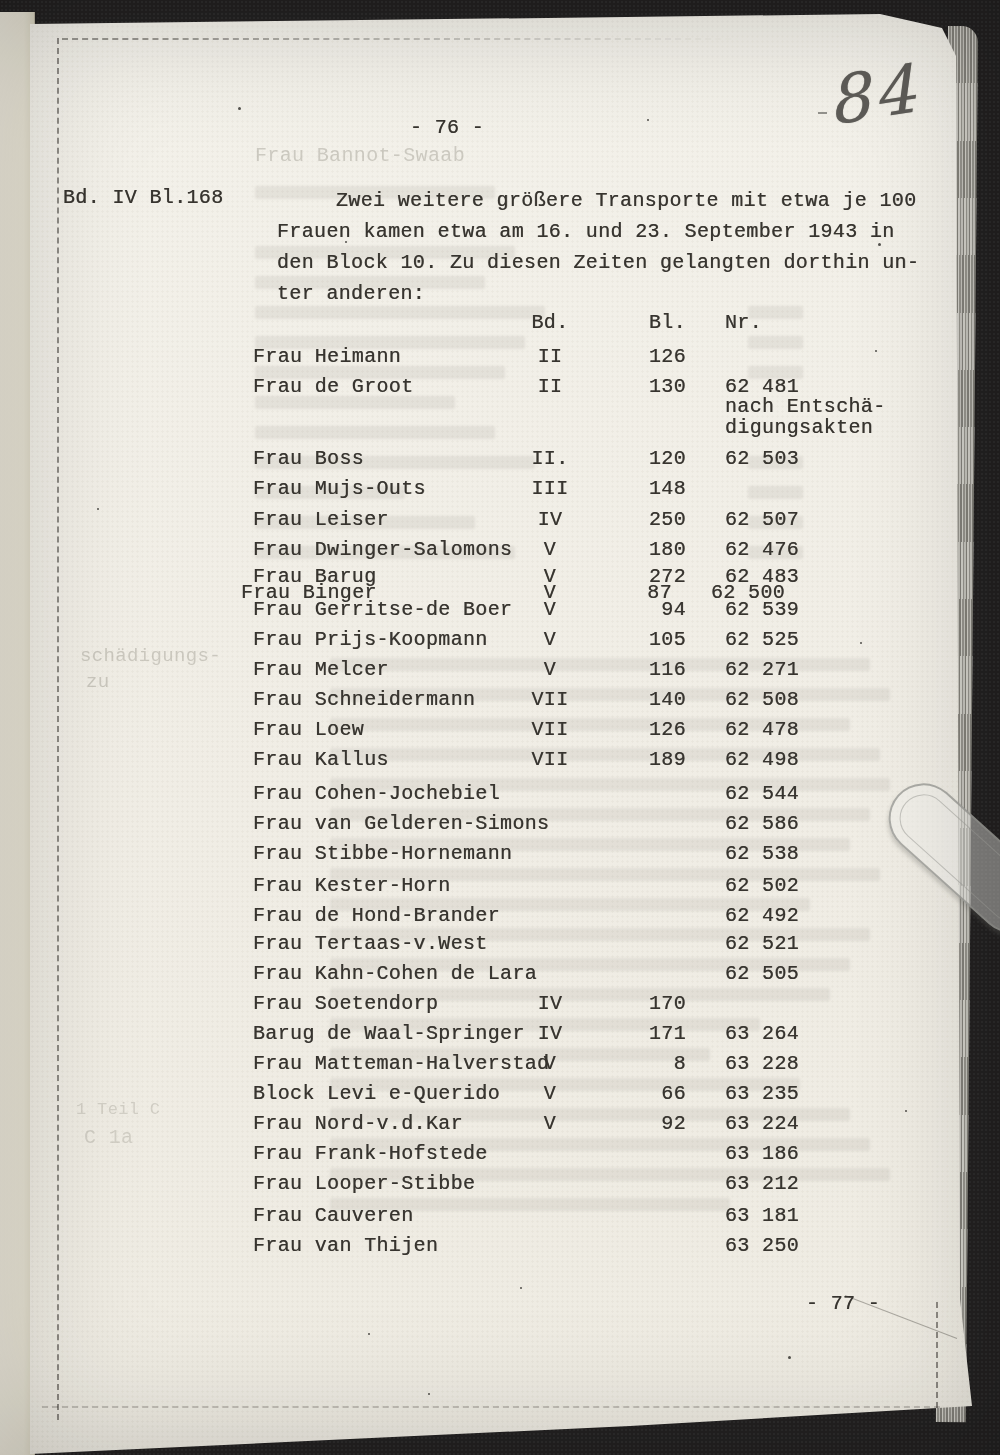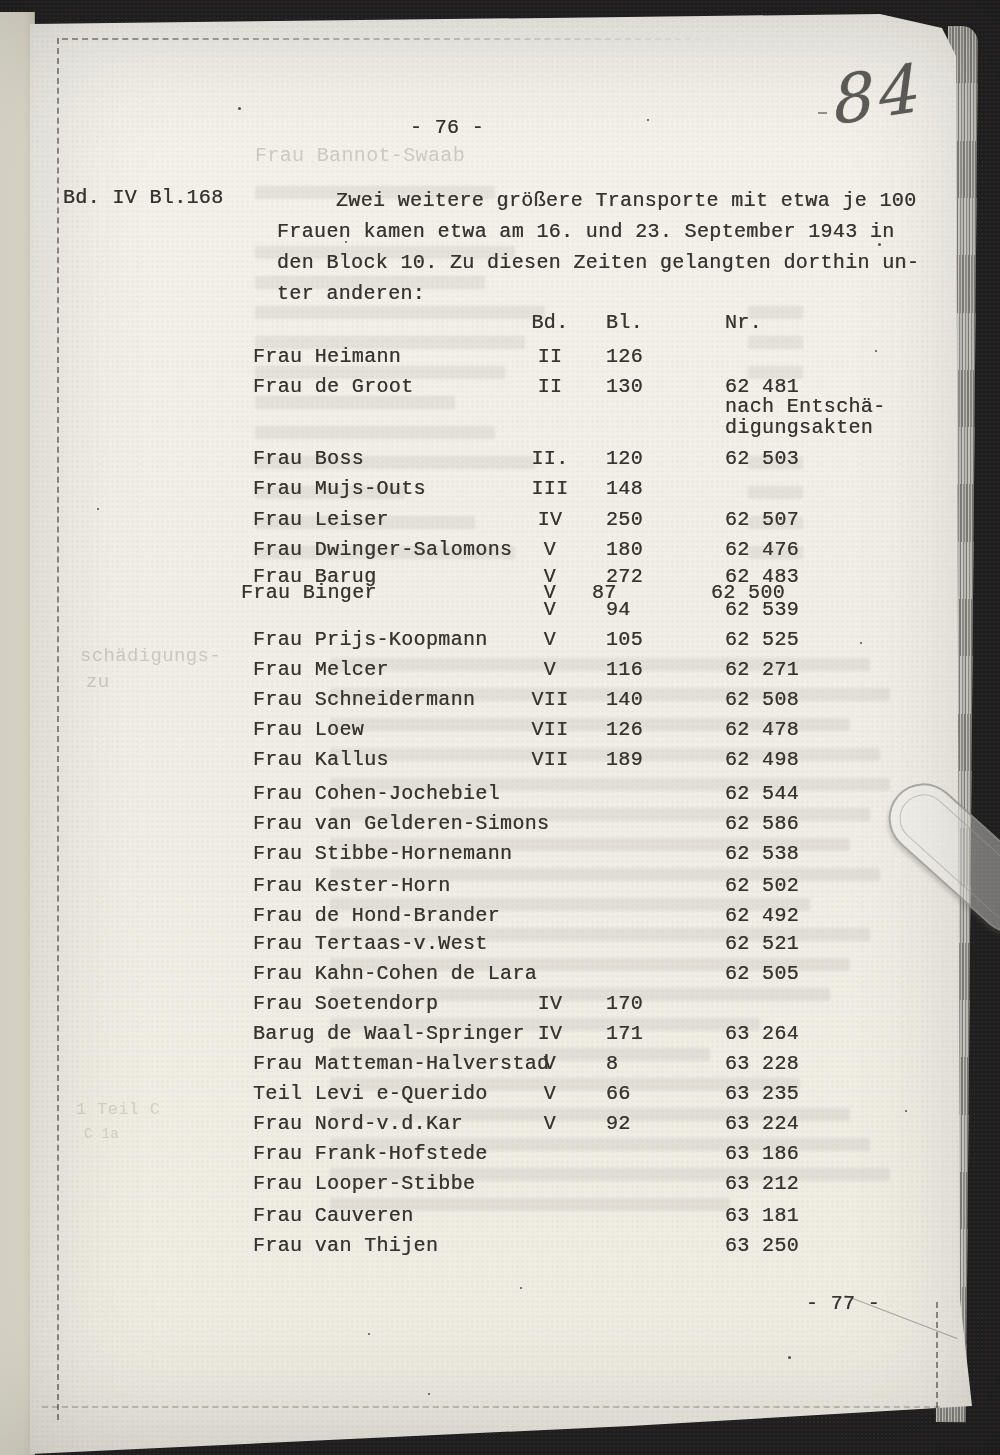--- a/index.html
+++ b/index.html
@@ -44,21 +44,21 @@
   .pos{position:absolute;}
   .para{left:253px;top:185px;width:700px;line-height:31px;margin-left:24px;}
   .para .pline:first-child{text-indent:59px;}
   
   .thead{left:0;top:311px;height:30px;width:1000px;position:absolute;}
   .rows{left:0;top:345px;width:828px;position:absolute;}
   .row{position:relative;height:30px;}
   .cell{position:absolute;top:0;}
   .c-name{left:253px;}
   .c-bd{left:500px;width:100px;text-align:center;}
-  .c-bl{left:606px;width:80px;}
+  .c-bl{left:606px;width:80px;text-align:right;}
   .c-nr{left:725px;}
   .c-notes{position:absolute;left:725px;top:21px;}
   .note-line{line-height:21px;}
   .row.inserted .c-name{left:241px;}
   .row.inserted .c-bl{left:592px;}
   .row.inserted .c-nr{left:711px;}
   
   .folio-top{left:410px;top:116px;}
   .folio-bottom{left:806px;top:1292px;text-align:right;}
   .margin-ref{left:63px;top:186px;}
@@ -86,21 +86,21 @@
 
 <div class="under-strip"></div>
 <div class="page-stack"></div>
 <div class="page"></div>
 
 <div class="ghost-layer">
   <div class="ghost-text" style="left:255px;top:144px;">Frau Bannot-Swaab</div>
   <div class="ghost-text" style="left:80px;top:645px;font-size:19px;">schädigungs-</div>
   <div class="ghost-text" style="left:86px;top:671px;font-size:19px;">zu</div>
   <div class="ghost-text" style="left:76px;top:1100px;font-size:17px;opacity:.8;">1 Teil C</div>
-  <div class="ghost-text" style="left:84px;top:1126px;font-size:14px;opacity:.8;">C 1a</div>
+  <div class="ghost-text" style="left:84px;top:1126px;font-size:20px;opacity:.8;">C 1a</div>
   <div id="smudges">
       <div class="smudge" style="left: 255px; top: 186px; width: 240px;"></div>
       <div class="smudge" style="left: 255px; top: 246px; width: 260px;"></div>
       <div class="smudge" style="left: 255px; top: 276px; width: 230px;"></div>
       <div class="smudge" style="left: 255px; top: 306px; width: 290px;"></div>
       <div class="smudge" style="left: 255px; top: 336px; width: 270px;"></div>
       <div class="smudge" style="left: 255px; top: 366px; width: 250px;"></div>
       <div class="smudge" style="left: 255px; top: 396px; width: 200px;"></div>
       <div class="smudge" style="left: 255px; top: 426px; width: 240px;"></div>
       <div class="smudge" style="left: 255px; top: 456px; width: 280px;"></div>
@@ -219,20 +219,21 @@
         <span class="c-notes"></span>
       </div>
       <div class="row inserted" style="height: 17px;">
         <span class="cell tw c-name">Frau Binger</span>
         <span class="cell tw c-bd">V</span>
         <span class="cell tw c-bl">87</span>
         <span class="cell tw c-nr">62 500</span>
         <span class="c-notes"></span>
       </div>
       <div class="row">
+        <span class="cell tw c-name">Frau Gerritse-de Boer</span>
         <span class="cell tw c-bd">V</span>
         <span class="cell tw c-bl">94</span>
         <span class="cell tw c-nr">62 539</span>
         <span class="c-notes"></span>
       </div>
       <div class="row">
         <span class="cell tw c-name">Frau Prijs-Koopmann</span>
         <span class="cell tw c-bd">V</span>
         <span class="cell tw c-bl">105</span>
         <span class="cell tw c-nr">62 525</span>
@@ -330,21 +331,21 @@
         <span class="c-notes"></span>
       </div>
       <div class="row">
         <span class="cell tw c-name">Frau Matteman-Halverstad</span>
         <span class="cell tw c-bd">V</span>
         <span class="cell tw c-bl">8</span>
         <span class="cell tw c-nr">63 228</span>
         <span class="c-notes"></span>
       </div>
       <div class="row">
-        <span class="cell tw c-name">Teil Levi e-Querido</span>
+        <span class="cell tw c-name">Block Levi e-Querido</span>
         <span class="cell tw c-bd">V</span>
         <span class="cell tw c-bl">66</span>
         <span class="cell tw c-nr">63 235</span>
         <span class="c-notes"></span>
       </div>
       <div class="row">
         <span class="cell tw c-name">Frau Nord-v.d.Kar</span>
         <span class="cell tw c-bd">V</span>
         <span class="cell tw c-bl">92</span>
         <span class="cell tw c-nr">63 224</span>

